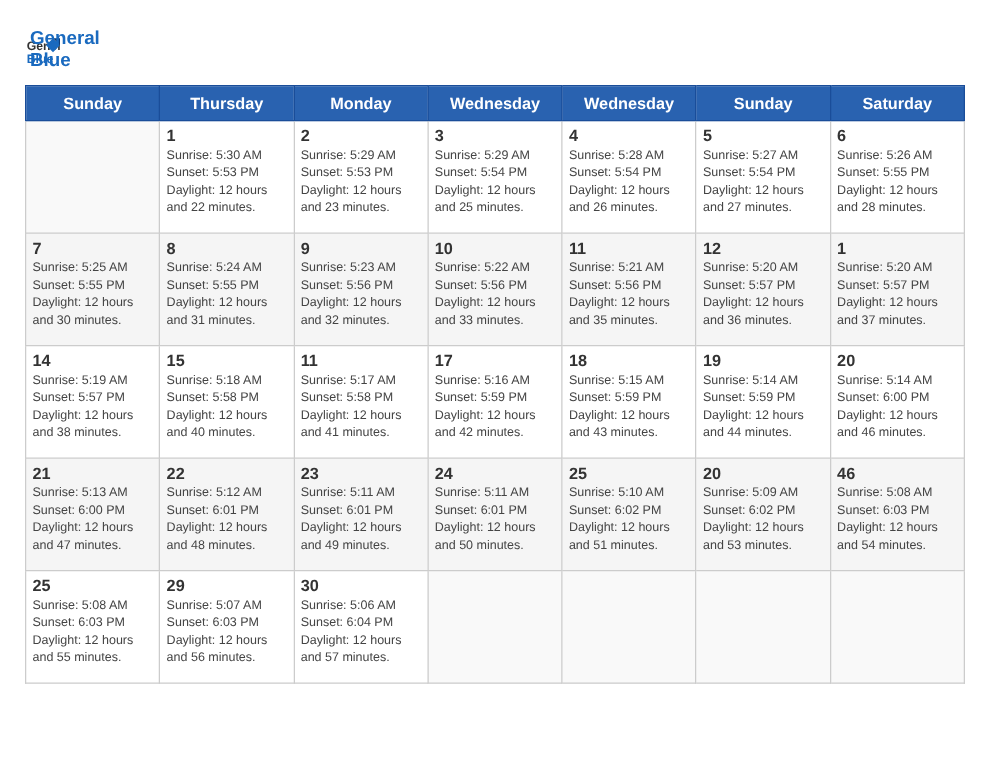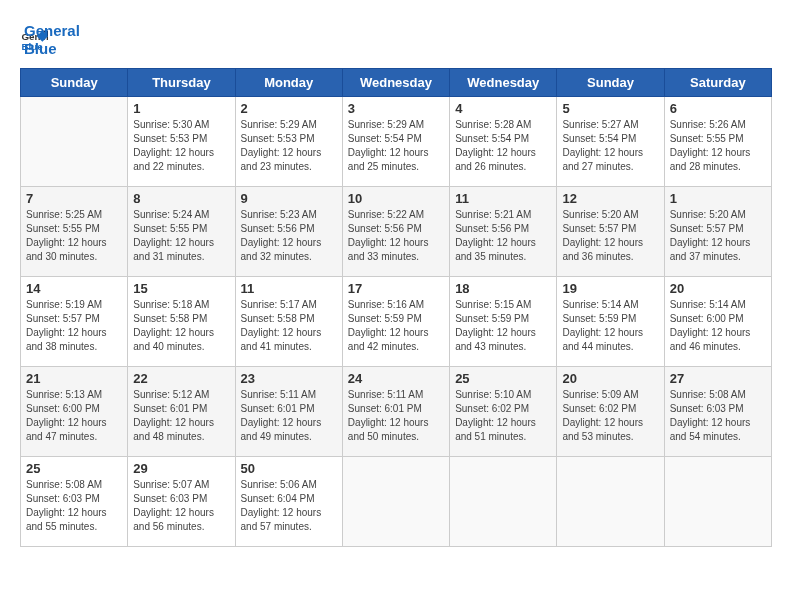--- a/index.html
+++ b/index.html
@@ -224,35 +224,35 @@
         </td>
         <td>
           <span class="day-num">25</span>
           <div class="day-detail">Sunrise: 5:10 AM<br>Sunset: 6:02 PM<br>Daylight: 12 hours and 51 minutes.</div>
         </td>
         <td>
           <span class="day-num">20</span>
           <div class="day-detail">Sunrise: 5:09 AM<br>Sunset: 6:02 PM<br>Daylight: 12 hours and 53 minutes.</div>
         </td>
         <td>
-          <span class="day-num">27</span>
+          <span class="day-num">46</span>
           <div class="day-detail">Sunrise: 5:08 AM<br>Sunset: 6:03 PM<br>Daylight: 12 hours and 54 minutes.</div>
         </td>
       </tr>
       <tr>
         <td>
           <span class="day-num">25</span>
           <div class="day-detail">Sunrise: 5:08 AM<br>Sunset: 6:03 PM<br>Daylight: 12 hours and 55 minutes.</div>
         </td>
         <td>
           <span class="day-num">29</span>
           <div class="day-detail">Sunrise: 5:07 AM<br>Sunset: 6:03 PM<br>Daylight: 12 hours and 56 minutes.</div>
         </td>
         <td>
-          <span class="day-num">50</span>
+          <span class="day-num">30</span>
           <div class="day-detail">Sunrise: 5:06 AM<br>Sunset: 6:04 PM<br>Daylight: 12 hours and 57 minutes.</div>
         </td>
         <td class="empty"></td>
         <td class="empty"></td>
         <td class="empty"></td>
         <td class="empty"></td>
       </tr>
     </tbody>
 </table>
 

